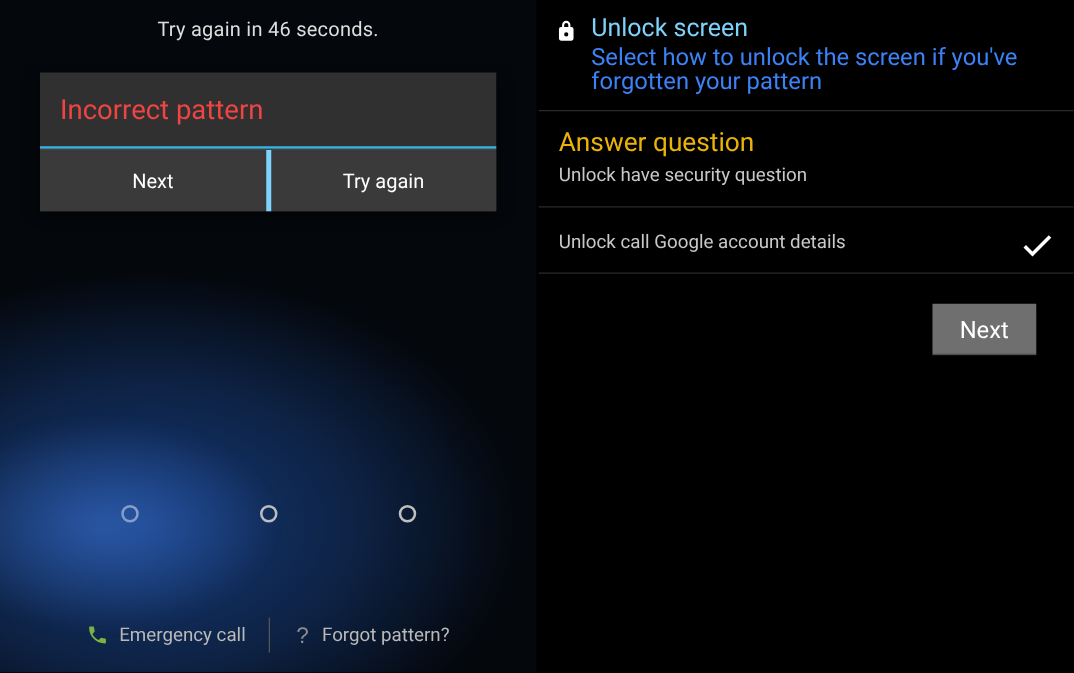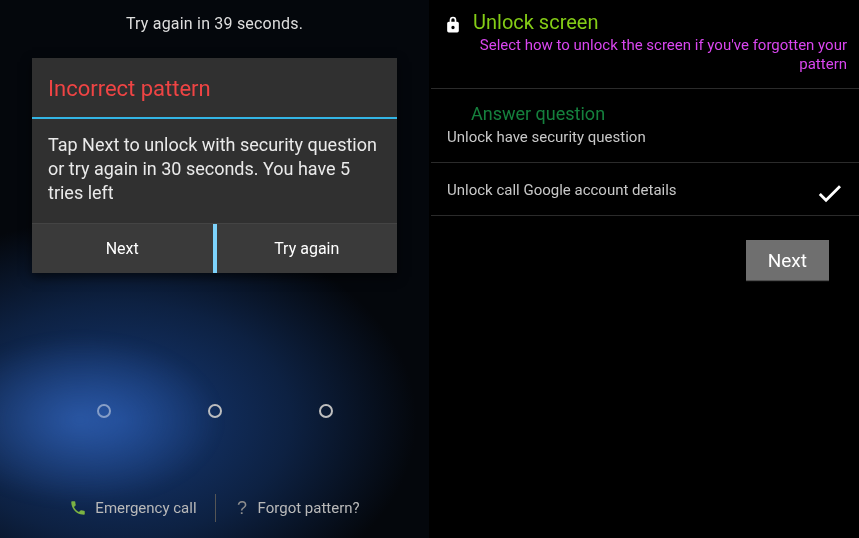--- a/index.html
+++ b/index.html
@@ -19,41 +19,40 @@
   .dlg-btn + .dlg-btn { border-left: 4px solid #7dd3fc; }
   .dots { position: absolute; bottom: 120px; left: 0; right: 0; display: flex; justify-content: space-around; padding: 0 48px; }
   .dot { width: 14px; height: 14px; border: 2px solid #bfbfbf; border-radius: 50%; }
   .bottombar { position: absolute; bottom: 14px; left: 0; right: 0; display: flex; align-items: center; justify-content: center; gap: 0; color: #b9b9b9; font-size: 15px; }
   .bb-item { display: flex; align-items: center; gap: 8px; padding: 6px 18px; cursor: pointer; }
   .bb-sep { width: 1px; height: 28px; background: #555; }
   .phone-ic svg, .q-ic svg { display:block; }
   
   .r-header { display: flex; align-items: flex-start; gap: 10px; padding: 10px 12px 14px; }
   .lock-ic { margin-top: 4px; }
-  .r-title { font-size: 20px; color: #84cc16; }
-  .r-sub { font-size: 15px; color: #d946ef; line-height: 19px; margin-top: 2px; text-align: right; }
+  .r-title { font-size: 20px; color: #7dd3fc; }
+  .r-sub { font-size: 19px; color: #3b82f6; line-height: 19px; margin-top: 2px; }
   .r-row { border-top: 1px solid #2b2b2b; padding: 14px 16px 16px; position: relative; cursor: pointer; }
-  .r-row-title { font-size: 18px; color: #15803d; margin-left: 24px; }
+  .r-row-title { font-size: 21px; color: #eab308; }
   .r-row-sub { font-size: 15px; color: #c8c8c8; margin-top: 4px; }
   .check { position: absolute; right: 16px; top: 20px; }
   .r-next-wrap { display:flex; justify-content:flex-end; padding: 24px 30px 0 0; }
   .r-next { background: #6f6f6f; color: #fff; font-size: 19px; padding: 9px 22px; cursor: pointer; box-shadow: inset 0 -1px 0 rgba(0,0,0,.3), 0 1px 0 rgba(255,255,255,.05); }
 </style>
 </head>
 <body>
 
 <div class="wrap">
 
   <div class="left">
-    <div class="status-line">Try again in 39 seconds.</div>
+    <div class="status-line">Try again in 46 seconds.</div>
 
     <div class="dialog">
       <div class="dlg-title">Incorrect pattern</div>
       <div class="dlg-rule"></div>
-      <div class="dlg-body">Tap Next to unlock with security question or try again in 30 seconds. You have 5 tries left</div>
       <div class="dlg-btnrow">
         <div class="dlg-btn">Next</div>
         <div class="dlg-btn">Try again</div>
       </div>
     </div>
 
     <div class="dots">
       <div class="dot"></div>
       <div class="dot"></div>
       <div class="dot"></div>

